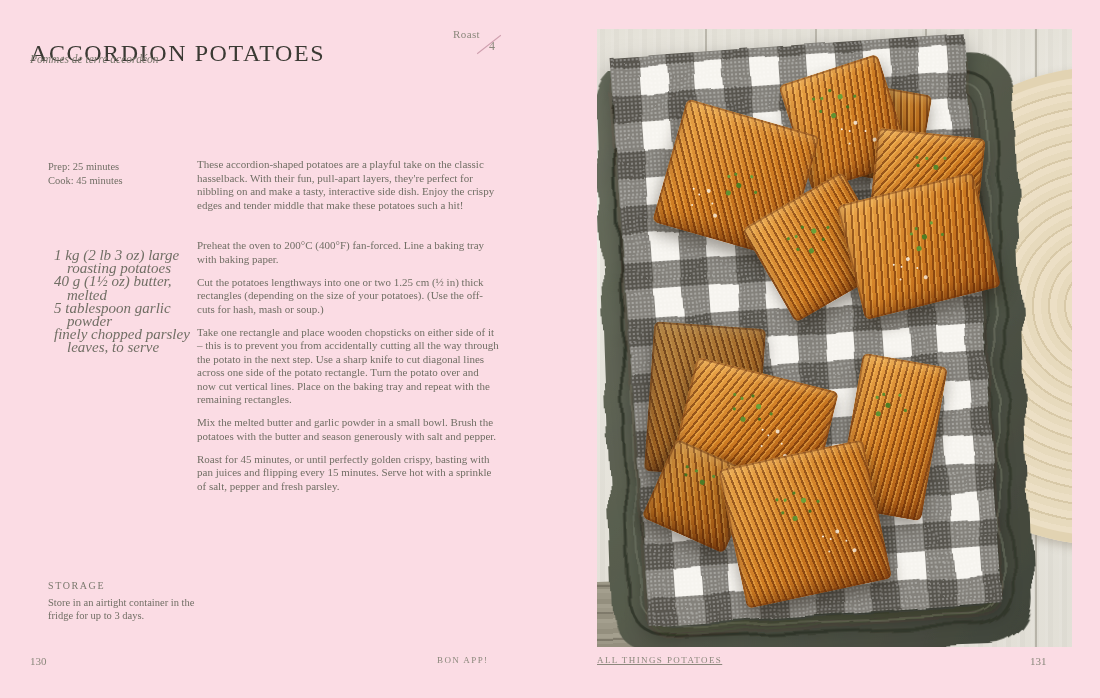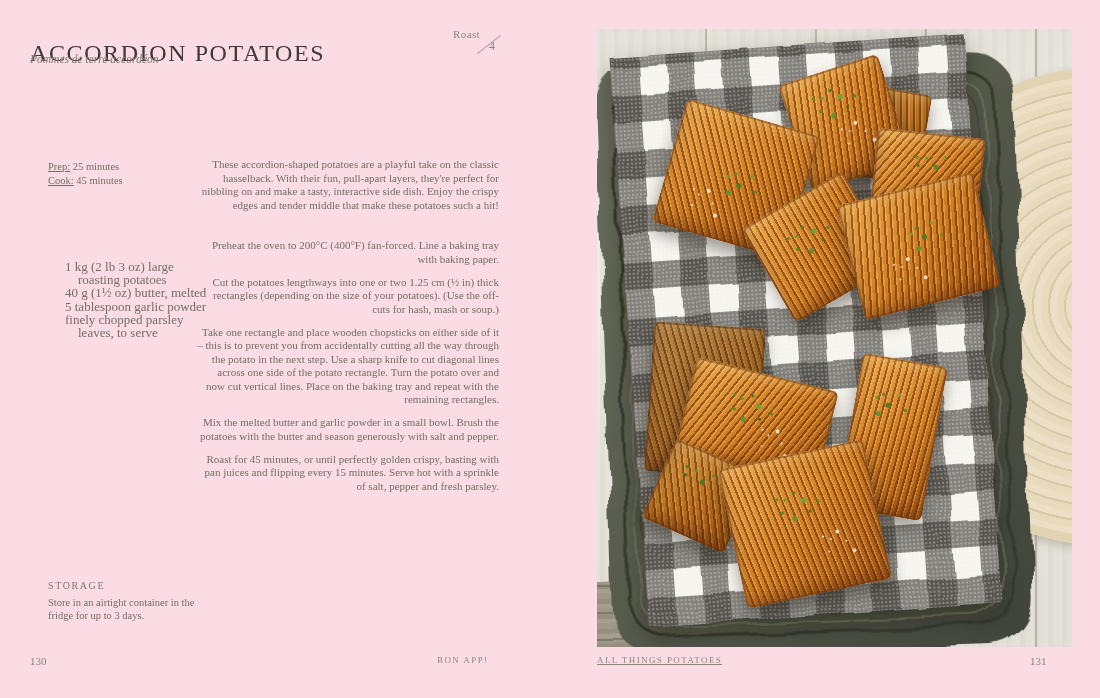--- a/index.html
+++ b/index.html
@@ -10,26 +10,26 @@
   
   .title{position:absolute;left:30px;top:24px;font-size:24px;letter-spacing:1.6px;
          color:#3b3a34;font-weight:400;}
   .subtitle{position:absolute;left:30px;top:53px;font-size:11.5px;font-style:italic;color:#7b796e;}
   .serves{position:absolute;left:453px;top:28px;font-size:11px;color:#8b887c;letter-spacing:.4px;}
   .serves-slash{position:absolute;left:474px;top:44px;width:30px;height:1px;background:#cf9fae;
                 transform:rotate(-38deg);}
   .serves-num{position:absolute;left:489px;top:39px;font-size:12px;color:#8b887c;}
 
   .times{position:absolute;left:48px;top:160px;font-size:10.5px;line-height:13.5px;}
-  .times .lbl{text-decoration:underline;}
-  .ingredients{position:absolute;left:48px;top:243px;width:142px;font-size:13px;
-               line-height:13.2px;margin:17px;padding:0;list-style:none;}
+  .times .lbl{}
+  .ingredients{position:absolute;left:48px;top:243px;width:142px;font-size:15px;
+               line-height:13.2px;margin:6px;padding:0;list-style:none;font-style:italic;}
   .ingredients li{padding-left:13px;text-indent:-13px;margin:0;}
 
-  .intro-method{position:absolute;left:197px;top:158px;width:302px;font-size:11px;line-height:13.5px;text-align:right;}
+  .intro-method{position:absolute;left:197px;top:158px;width:302px;font-size:11px;line-height:13.5px;}
   .intro-method p{margin:0 0 9.5px 0;}
   .intro-method p.intro{margin-bottom:27px;}
 
   .storage-h{position:absolute;left:48px;top:580px;font-size:10px;letter-spacing:1.6px;color:#7b796e;}
   .storage-t{position:absolute;left:48px;top:596px;width:158px;font-size:10.5px;line-height:13.2px;}
 
   .foot{position:absolute;top:655px;font-size:10px;color:#8b887c;}
   .foot.small{font-size:9px;letter-spacing:1.4px;}
   .pg-left{left:30px;font-size:11px;}
   .motto{left:437px;}

